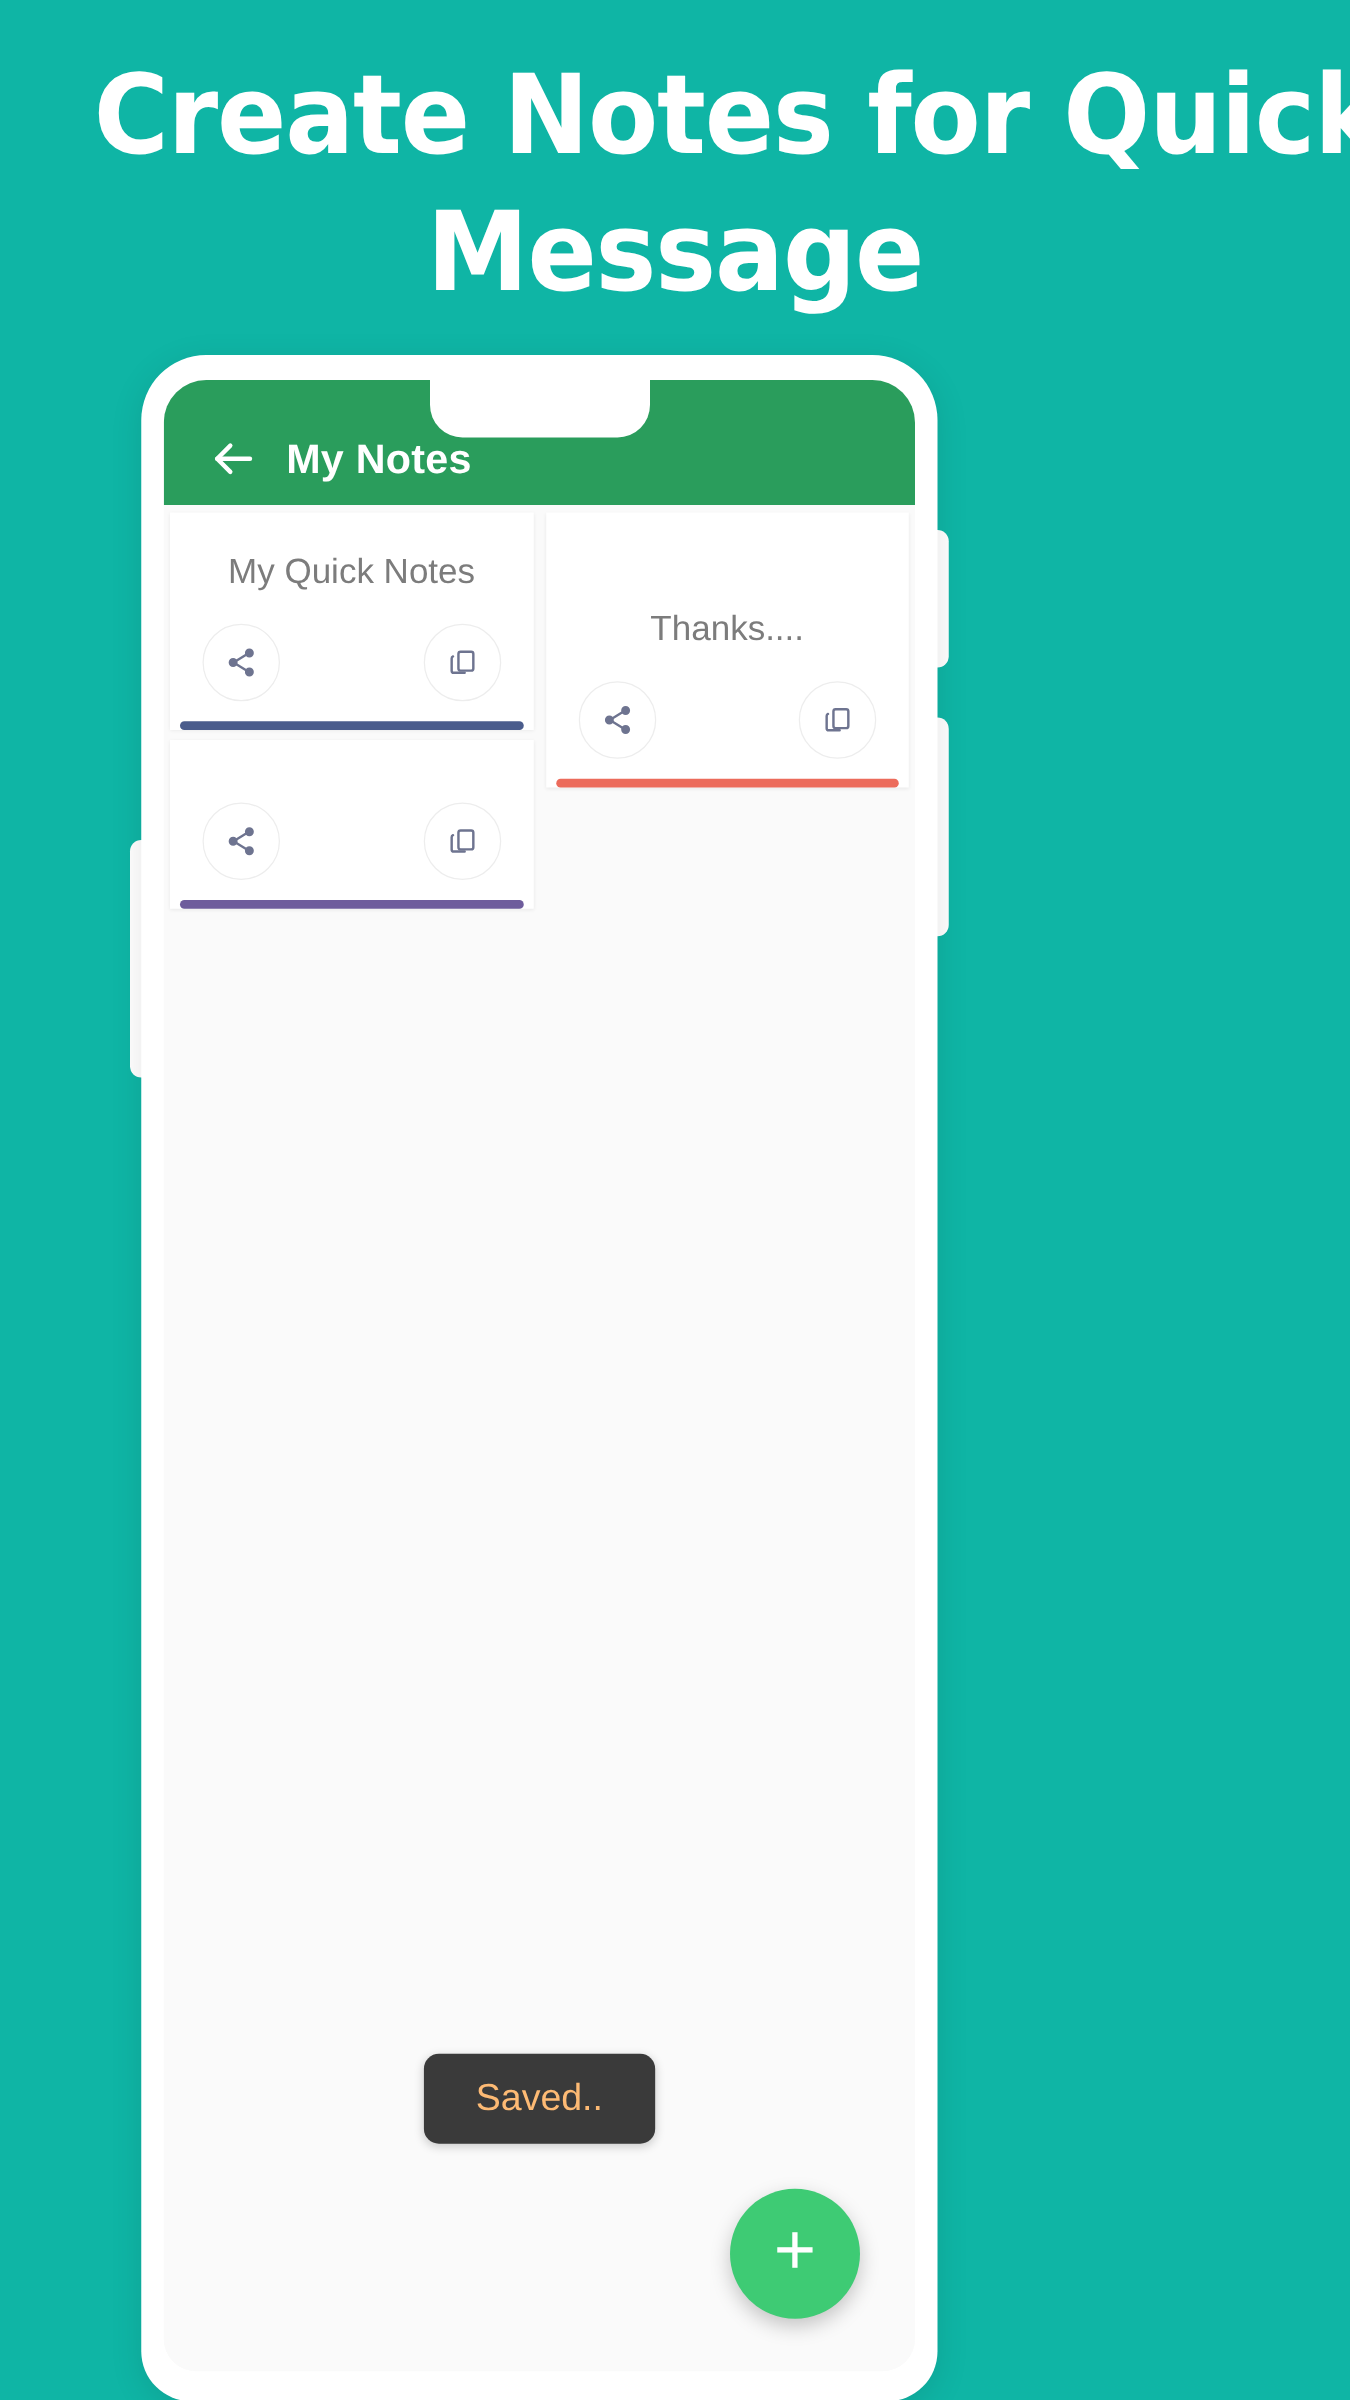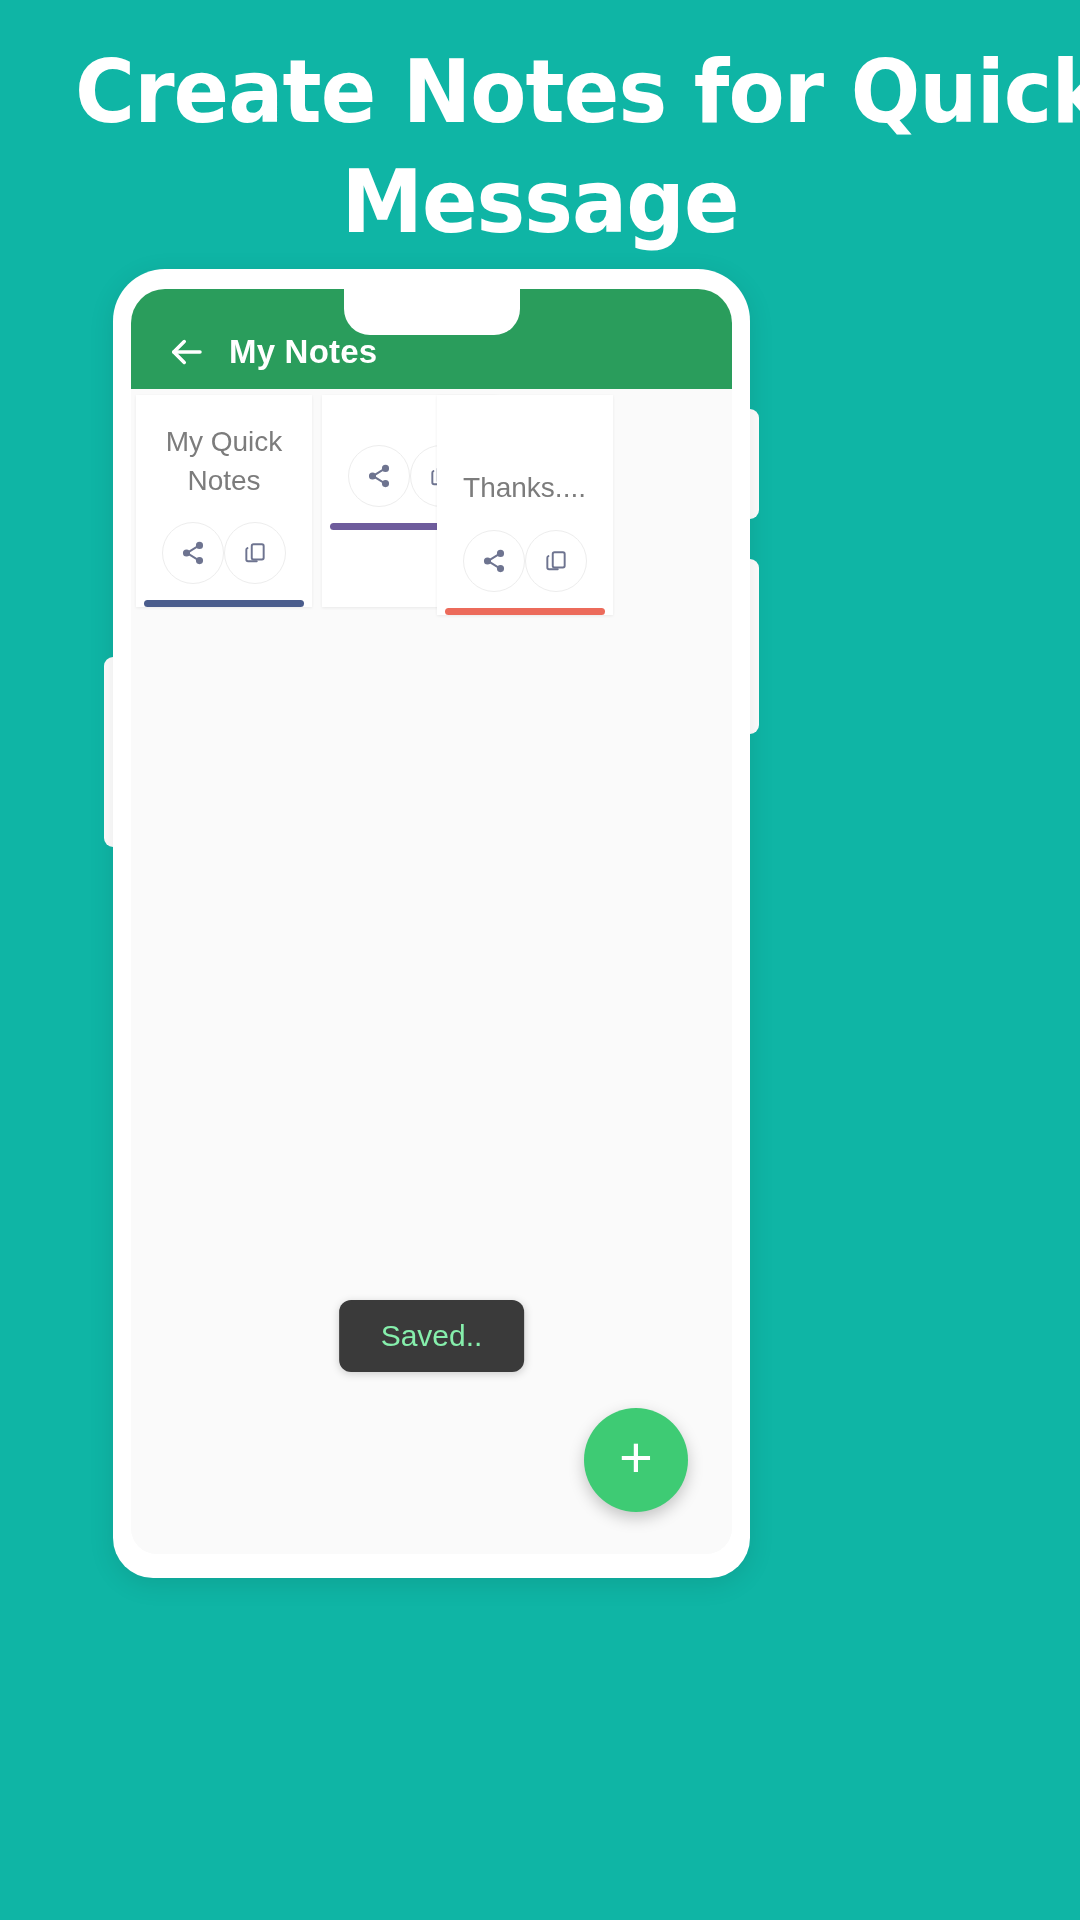--- a/index.html
+++ b/index.html
@@ -24,22 +24,22 @@
     letter-spacing:-1px;
     padding:0 40px;
     transform: scaleX(0.93);
   }
   .headline-line { display:block; white-space:nowrap; }
   .headline-line.l2 { margin-top:22px; }
 
   
   .phone-wrap {
     position:absolute;
-    left:113px; top:269px;
-    width:637px; height:1309px;
+    left:113px; top:284px;
+    width:637px; height:1637px;
   }
   
   .btn-vol {
     position:absolute;
     left:-9px; top:388px;
     width:22px; height:190px;
     background:#FFFFFF;
     border-radius:9px 0 0 9px;
   }
   .btn-pwr-1 {
@@ -113,20 +113,21 @@
     background:#FAFAFA;
   }
   .grid {
     display:flex;
     align-items:flex-start;
     padding:2px 0 0 0;
   }
   .col {
     width:50%;
     display:flex;
+    flex-direction:column;
   }
   .card {
     background:#FFFFFF;
     margin:4px 5px;
     padding:28px 18px 0 18px;
     box-shadow:0 1px 3px rgba(0,0,0,0.07);
     position:relative;
   }
   .card-text {
     color:#7C7C7C;
@@ -159,21 +160,21 @@
     margin:0 -10px 0 -10px;
   }
 
   
   .toast {
     position:absolute;
     left:50%;
     transform:translateX(-50%);
     bottom:182px;
     background:#3A3A3A;
-    color:#86efac;
+    color:#fdba74;
     font-size:30px;
     font-weight:400;
     padding:19px 42px;
     border-radius:12px;
     white-space:nowrap;
     box-shadow:0 2px 8px rgba(0,0,0,0.18);
     text-align:center;
   }
 
   

